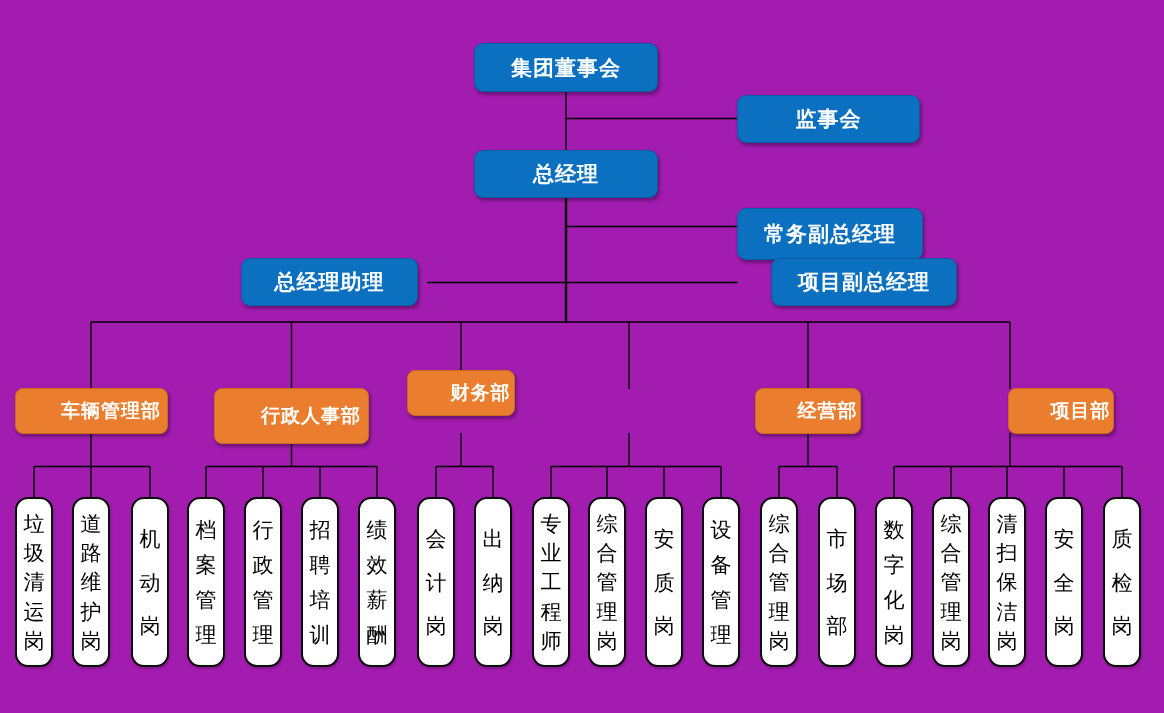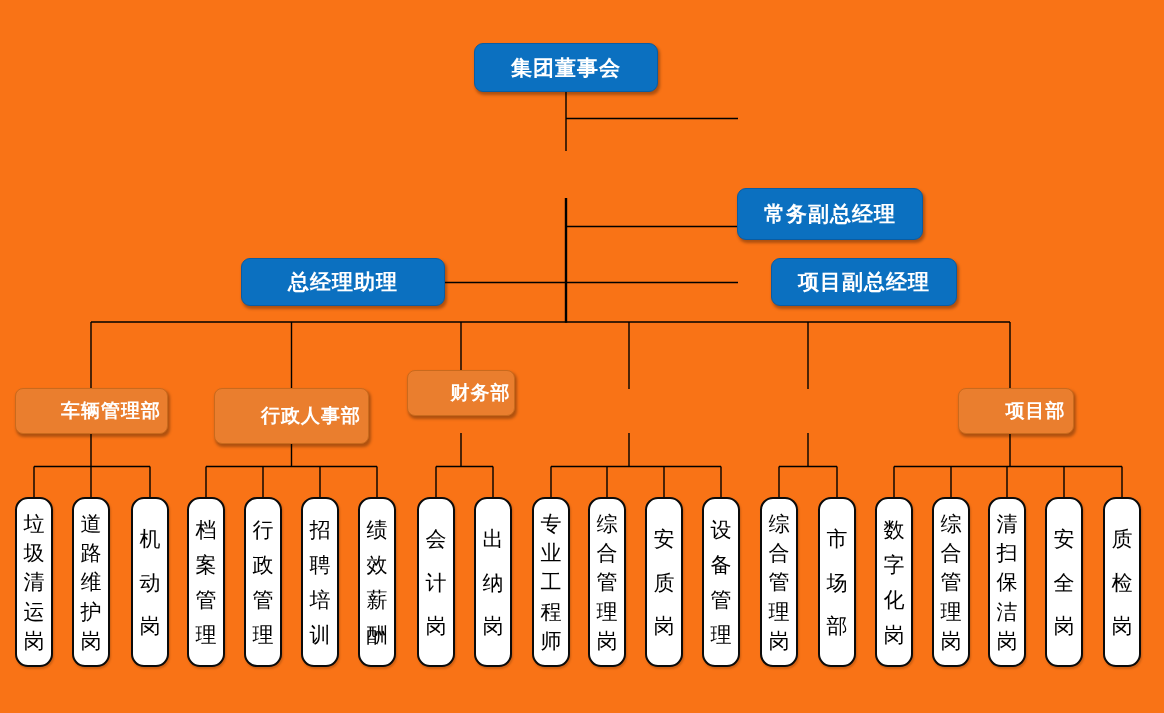--- a/index.html
+++ b/index.html
@@ -1,21 +1,21 @@
 <!DOCTYPE html>
 <html><head>
 <meta charset="utf-8">
 <style>
   html, body { margin: 0; padding: 0; background: #ffffff; }
   body { font-family: "Liberation Sans", sans-serif; }
   .canvas {
     position: relative;
     width: 1164px;
     height: 713px;
-    background: #f97316;
+    background: #a21caf;
     overflow: hidden;
   }
   .connectors {
     position: absolute;
     left: 0; top: 0;
     width: 1164px; height: 713px;
   }
   .connectors line { stroke: #000000; stroke-width: 1.4; }
   .connectors line.thick { stroke-width: 2.4; }
   .node {
@@ -120,28 +120,31 @@
     <line x1="779" y1="466.5" x2="779" y2="498"></line>
     <line x1="837" y1="466.5" x2="837" y2="498"></line>
     <line x1="894" y1="466.5" x2="894" y2="498"></line>
     <line x1="951" y1="466.5" x2="951" y2="498"></line>
     <line x1="1007" y1="466.5" x2="1007" y2="498"></line>
     <line x1="1064" y1="466.5" x2="1064" y2="498"></line>
     <line x1="1122" y1="466.5" x2="1122" y2="498"></line>
   </svg>
 
   <div class="node blue" style="left:474px; top:43px; width:184px; height:49px">集团董事会</div>
-  <div class="node blue" style="left:737px; top:188px; width:186px; height:52px">常务副总经理</div>
-  <div class="node blue" style="left:241px; top:258px; width:204px; height:48px">总经理助理</div>
+  <div class="node blue" style="left:737px; top:95px; width:183px; height:48px">监事会</div>
+  <div class="node blue" style="left:474px; top:150px; width:184px; height:48px">总经理</div>
+  <div class="node blue" style="left:737px; top:208px; width:186px; height:52px">常务副总经理</div>
+  <div class="node blue" style="left:241px; top:258px; width:177px; height:48px">总经理助理</div>
   <div class="node blue" style="left:771px; top:258px; width:186px; height:48px">项目副总经理</div>
 
   <div class="node orange" style="left:15px; top:388px; width:153px; height:46px">车辆管理部</div>
   <div class="node orange" style="left:214px; top:388px; width:155px; height:56px">行政人事部</div>
   <div class="node orange" style="left:407px; top:370px; width:108px; height:46px">财务部</div>
-  <div class="node orange" style="left:958px; top:388px; width:116px; height:46px">项目部</div>
+  <div class="node orange" style="left:755px; top:388px; width:106px; height:46px">经营部</div>
+  <div class="node orange" style="left:1008px; top:388px; width:106px; height:46px">项目部</div>
 
   <div class="pos-box" style="left:15px">
       <span>垃</span>
       <span>圾</span>
       <span>清</span>
       <span>运</span>
       <span>岗</span>
     </div>
   <div class="pos-box" style="left:72px">
       <span>道</span>

